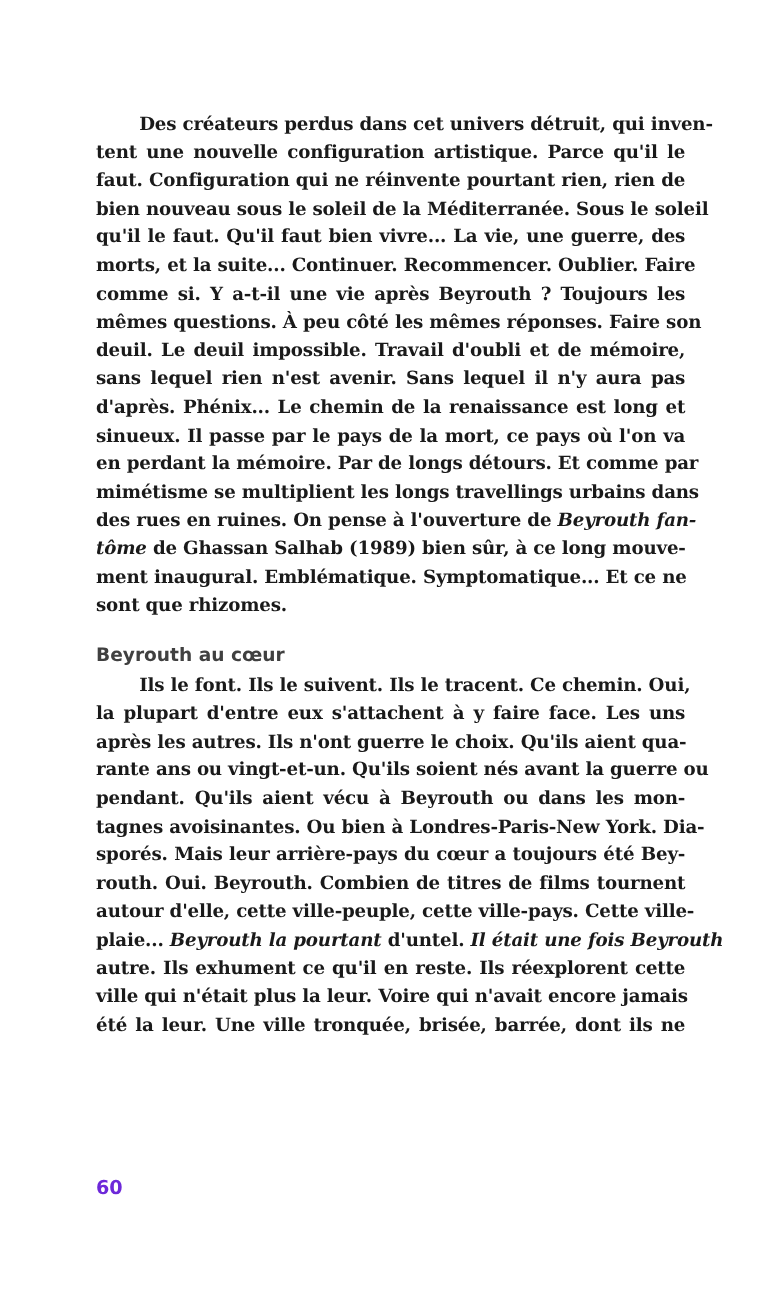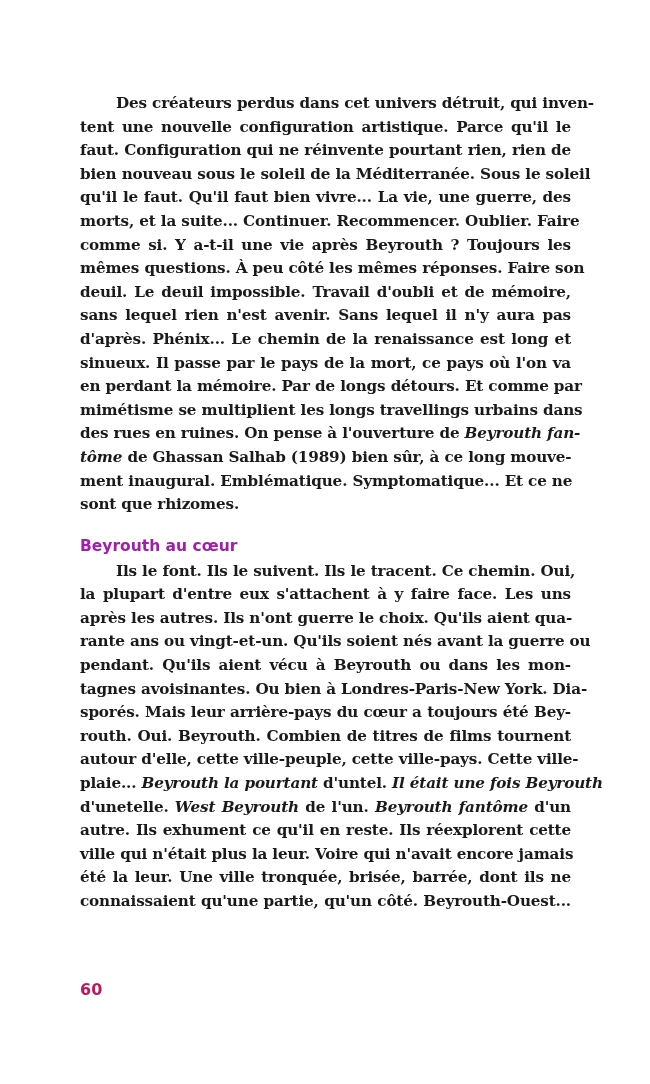--- a/index.html
+++ b/index.html
@@ -13,27 +13,27 @@
       display: block; height: 23.6px; line-height: 23.6px;
       white-space: nowrap; text-align: justify; text-align-last: justify;
       letter-spacing: -0.15px;
       font-weight: bold;
     }
     .line.last { text-align-last: left; }
     .indent { padding-left: 36px; }
     .heading {
       font-family: "DejaVu Sans", "Liberation Sans", sans-serif;
       font-weight: bold; font-size: 15.5px; height: 24px; line-height: 24px;
-      margin-top: 17px; margin-bottom: 2px; color: #a21caf;
+      margin-top: 17px; margin-bottom: 2px; color: #404040;
     }
     em { font-style: italic; margin-top: 19px; }
     .pagenum {
       position: absolute; left: 80px; top: 980px;
       font-family: "DejaVu Sans", "Liberation Sans", sans-serif;
-      font-weight: bold; font-size: 16px; color: #be185d;
+      font-weight: bold; font-size: 16px; color: #6d28d9;
     }
   </style>
 </head>
 <body>
 
 <div class="page">
   <div>
     <span class="line indent">Des créateurs perdus dans cet univers détruit, qui inven-</span>
     <span class="line">tent une nouvelle configuration artistique. Parce qu'il le</span>
     <span class="line">faut. Configuration qui ne réinvente pourtant rien, rien de</span>
@@ -60,21 +60,19 @@
     <span class="line indent">Ils le font. Ils le suivent. Ils le tracent. Ce chemin. Oui,</span>
     <span class="line">la plupart d'entre eux s'attachent à y faire face. Les uns</span>
     <span class="line">après les autres. Ils n'ont guerre le choix. Qu'ils aient qua-</span>
     <span class="line">rante ans ou vingt-et-un. Qu'ils soient nés avant la guerre ou</span>
     <span class="line">pendant. Qu'ils aient vécu à Beyrouth ou dans les mon-</span>
     <span class="line">tagnes avoisinantes. Ou bien à Londres-Paris-New York. Dia-</span>
     <span class="line">sporés. Mais leur arrière-pays du cœur a toujours été Bey-</span>
     <span class="line">routh. Oui. Beyrouth. Combien de titres de films tournent</span>
     <span class="line">autour d'elle, cette ville-peuple, cette ville-pays. Cette ville-</span>
     <span class="line"><span>plaie... </span><em>Beyrouth la pourtant</em><span> d'untel. </span><em>Il était une fois Beyrouth</em></span>
-    <span class="line"><span>d'unetelle. </span><em>West Beyrouth</em><span> de l'un. </span><em>Beyrouth fantôme</em><span> d'un</span></span>
     <span class="line">autre. Ils exhument ce qu'il en reste. Ils réexplorent cette</span>
     <span class="line">ville qui n'était plus la leur. Voire qui n'avait encore jamais</span>
     <span class="line">été la leur. Une ville tronquée, brisée, barrée, dont ils ne</span>
-    <span class="line">connaissaient qu'une partie, qu'un côté. Beyrouth-Ouest...</span>
   </div>
 </div>
 
 <div class="pagenum">60</div>
 
 </body></html>

